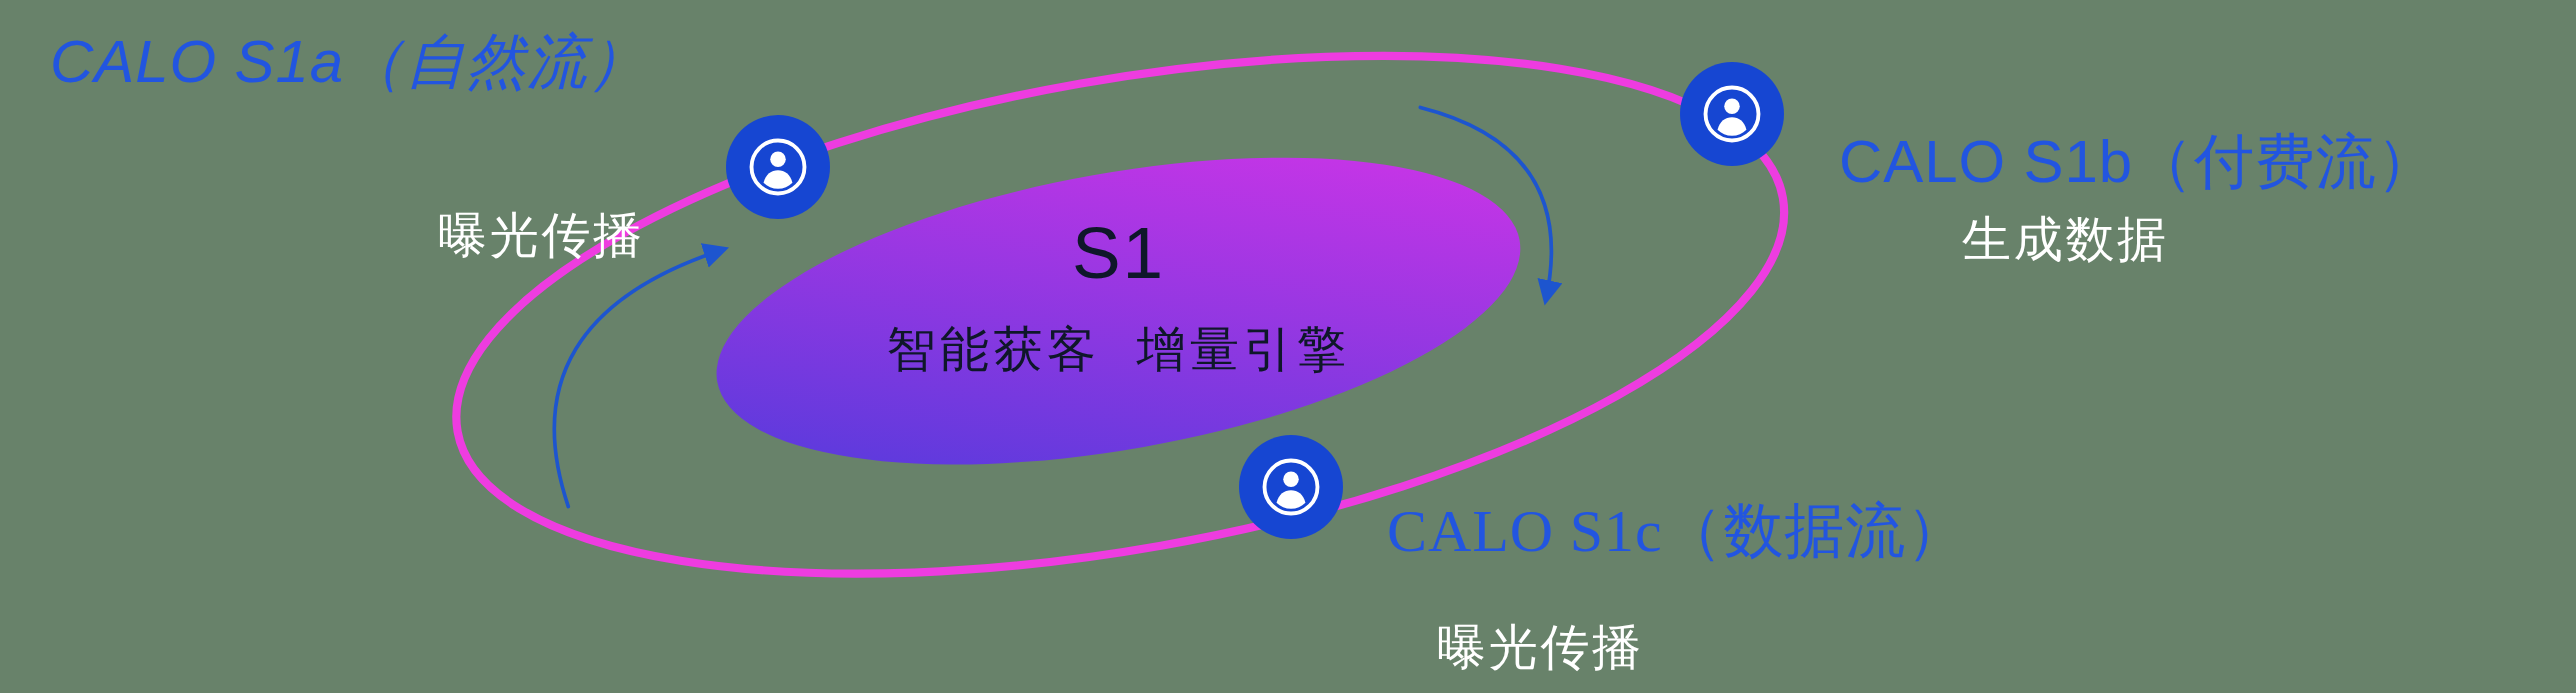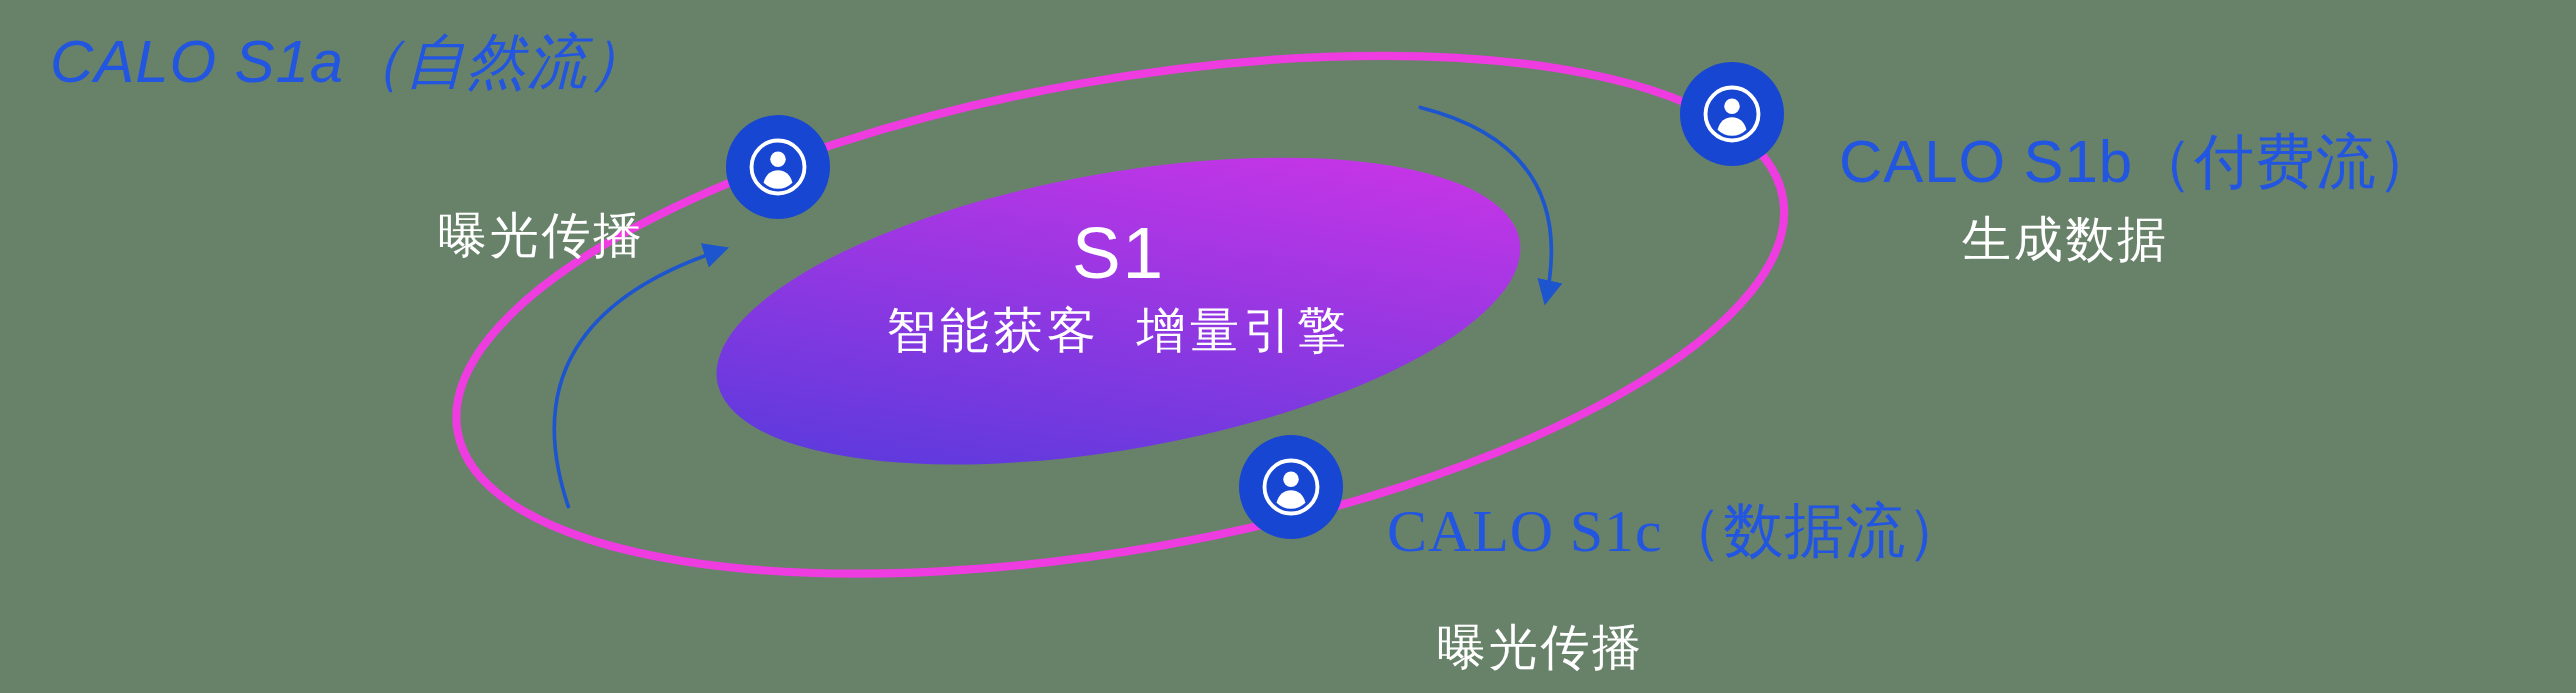--- a/index.html
+++ b/index.html
@@ -49,32 +49,32 @@
   .node-s1a { left: 726px;  top: 115px; }
   .node-s1b { left: 1680px; top: 62px; }
   .node-s1c { left: 1239px; top: 435px; }
 
   .center-text {
     position: absolute;
     left: 755px;
     top: 211px;
     width: 727px;
     text-align: center;
-    color: #ffffff;
+    color: #0f172a;
   }
   .center-title {
     font-size: 73px;
     font-weight: 500;
     letter-spacing: 1.8px;
   }
   .center-subtitle {
     font-size: 49px;
     font-weight: 500;
     letter-spacing: 4.5px;
-    margin-top: 4px;
+    margin-top: 23px;
     white-space: pre;
   }
 </style>
 </head>
 <body>
 
 <svg class="layer" width="2576" height="694" viewBox="0 0 2833 763">
   <defs>
     <linearGradient id="innerGrad" x1="0" y1="1" x2="1" y2="0">
       <stop offset="0" stop-color="#4b3bdb"></stop>

